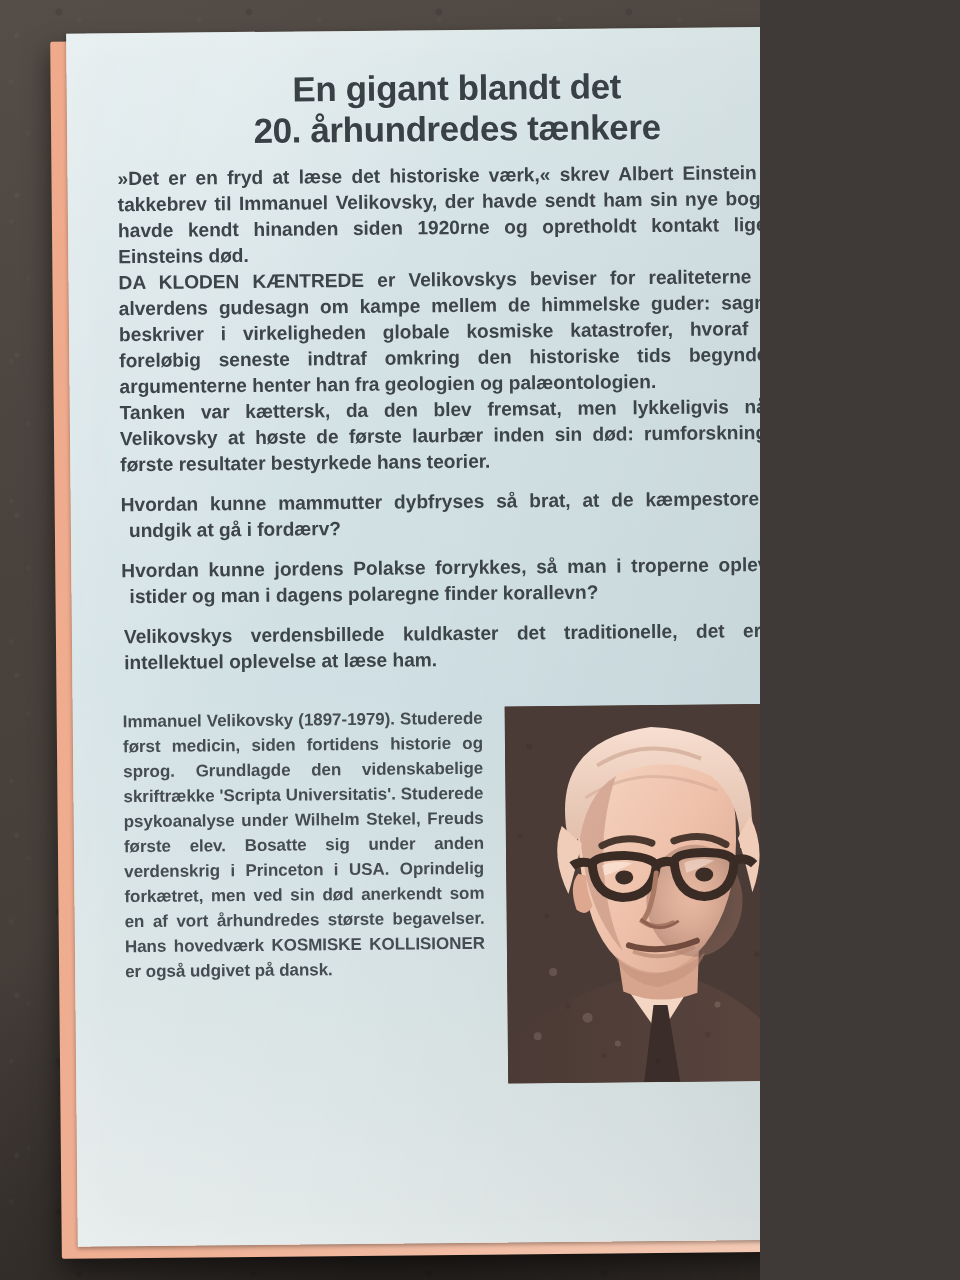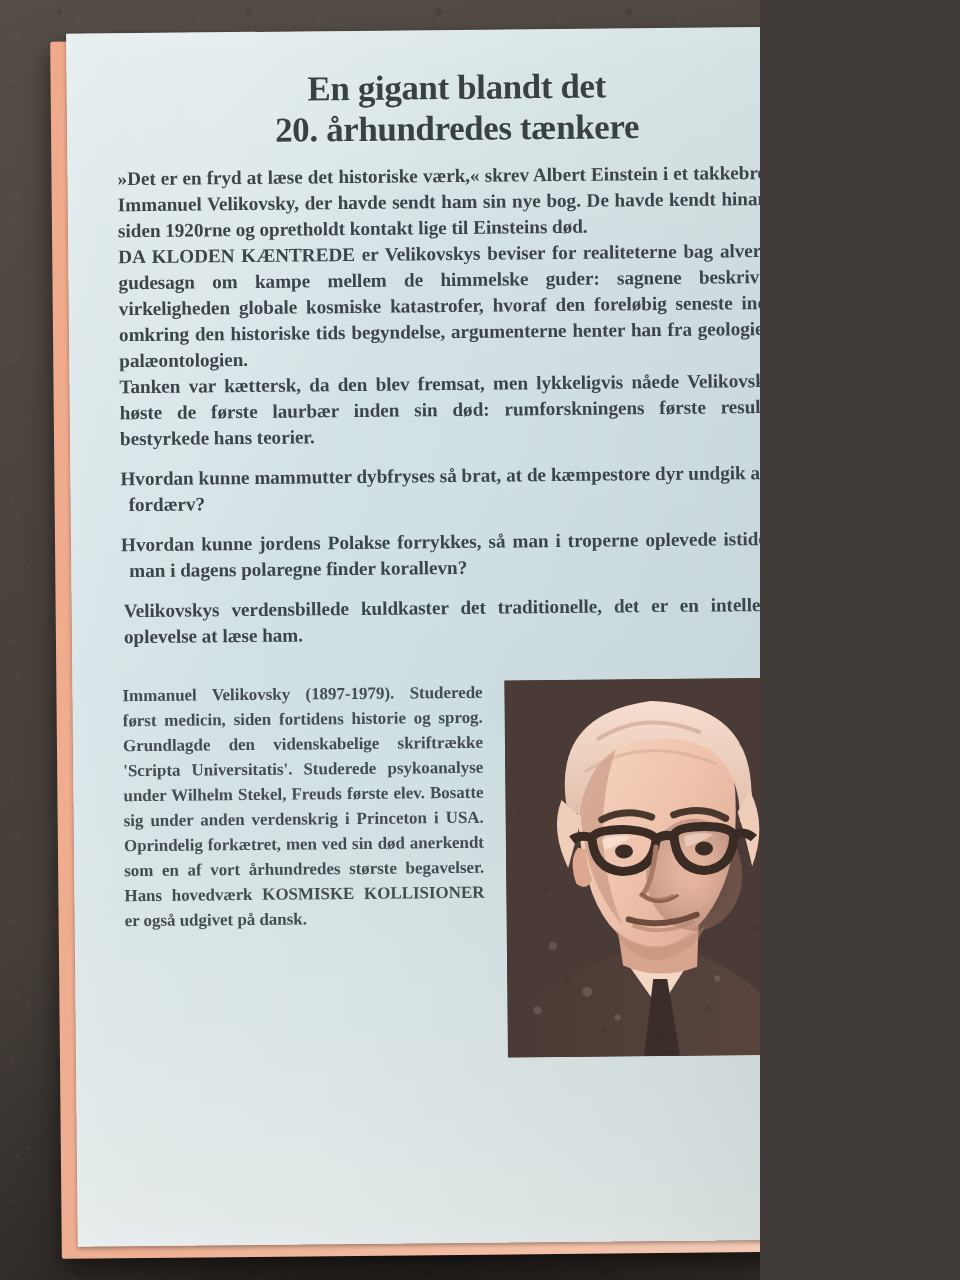--- a/index.html
+++ b/index.html
@@ -17,21 +17,20 @@
   
   #scene {
     position: relative;
     width: 760px;
     height: 1280px;
     background:
       radial-gradient(ellipse 70% 55% at 52% 42%, rgba(120,108,100,0.30) 0%, rgba(0,0,0,0) 70%),
       radial-gradient(ellipse 120% 80% at 50% 115%, rgba(0,0,0,0.55) 0%, rgba(0,0,0,0) 65%),
       linear-gradient(160deg, #554d47 0%, #4a423d 35%, #453e39 62%, #36302c 100%);
     overflow: hidden;
-    font-family: Liberation Serif, serif;
   }
   
   #scene::before {
     content: "";
     position: absolute;
     inset: 0;
     pointer-events: none;
     opacity: .55;
     background-image:
       radial-gradient(circle at 12% 22%, rgba(255,255,255,.07) 0 2px, transparent 3px),

